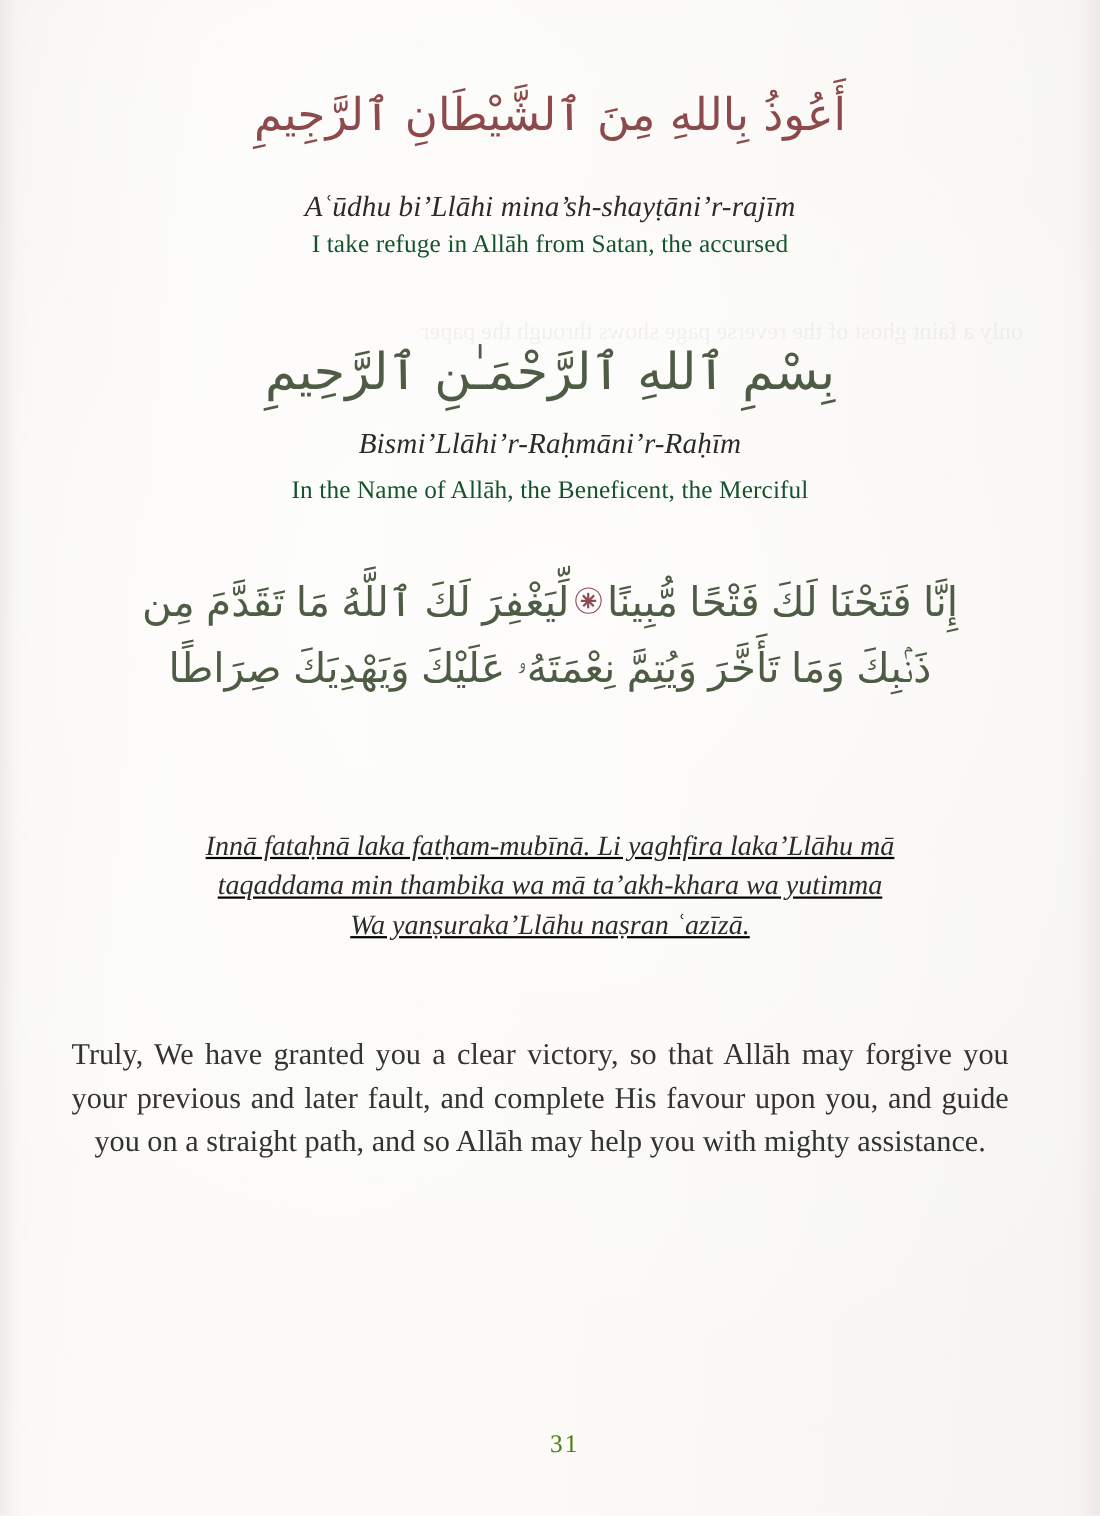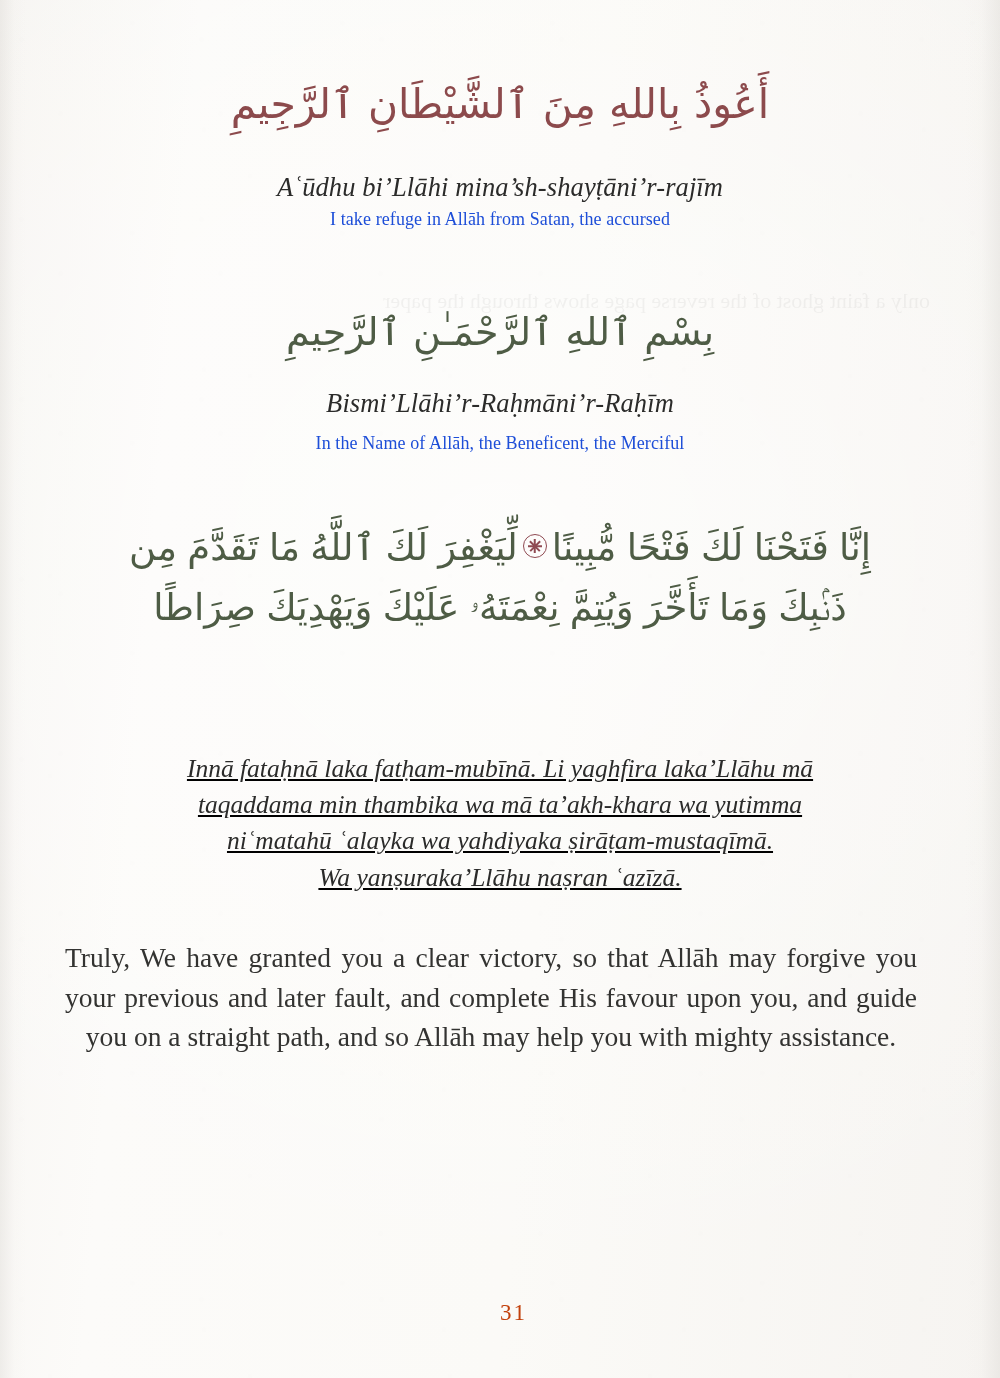--- a/index.html
+++ b/index.html
@@ -87,21 +87,21 @@
   .arabic-red {
     color: #8c4a4c;
     font-size: 41px;
     line-height: 1.45;
     direction: rtl;
     font-family: "DejaVu Sans", "Liberation Sans", sans-serif;
     letter-spacing: 0.5px;
   }
   .arabic-green {
     color: #4e5c45;
-    font-size: 38px;
+    font-size: 46px;
     line-height: 1.45;
     direction: rtl;
     font-family: "DejaVu Sans", "Liberation Sans", sans-serif;
     letter-spacing: 0.5px;
   }
   .arabic-verse {
     color: #4e5c45;
     font-size: 37px;
     line-height: 1.62;
     direction: rtl;
@@ -117,22 +117,22 @@
     letter-spacing: 0.1px;
   }
   .translit-block {
     font-style: italic;
     color: #2b2b2a;
     font-size: 25.5px;
     line-height: 1.42;
     text-align: center;
   }
   .english {
-    color: #1d4ed8;
-    font-size: 18px;
+    color: #14532d;
+    font-size: 23px;
     line-height: 1.25;
     letter-spacing: 0.1px;
   }
   .english-body {
     color: #333331;
     font-size: 27.5px;
     line-height: 1.44;
     text-align: justify;
     text-align-last: center;
   }
@@ -198,21 +198,21 @@
     background: #8f4a52;
     transform: translate(-50%,-50%);
   }
 
   
   #page-number {
     position: absolute;
     left: 0; right: 0;
     top: 1300px;
     text-align: center;
-    color: #c2410c;
+    color: #4d7c0f;
     font-size: 23px;
     letter-spacing: 2px;
     font-variant-numeric: oldstyle-nums;
     padding-left: 27px;
   }
 </style>
 </head>
 <body>
 
 <div class="page">
@@ -255,21 +255,20 @@
       <div class="arabic-verse verse-line">
         <span>ذَنۢبِكَ وَمَا تَأَخَّرَ وَيُتِمَّ نِعْمَتَهُۥ عَلَيْكَ وَيَهْدِيَكَ صِرَاطًا</span>
       </div>
 
 
     </div>
 
     <div id="verse-translit" class="block">
       <div class="translit-block">Innā fataḥnā laka fatḥam-mubīnā. Li yaghfira laka’Llāhu mā</div>
       <div class="translit-block">taqaddama min thambika wa mā ta’akh-khara wa yutimma</div>
-      <div class="translit-block">niʿmatahū ʿalayka wa yahdiyaka ṣirāṭam-mustaqīmā.</div>
       <div class="translit-block">Wa yanṣuraka’Llāhu naṣran ʿazīzā.</div>
     </div>
 
     <div id="verse-english">
       <div class="english-body">Truly, We have granted you a clear victory, so that Allāh may forgive you your previous and later fault, and complete His favour upon you, and guide you on a straight path, and so Allāh may help you with mighty assistance.</div>
     </div>
 
   </div>
 
   <div id="page-number">31</div>

